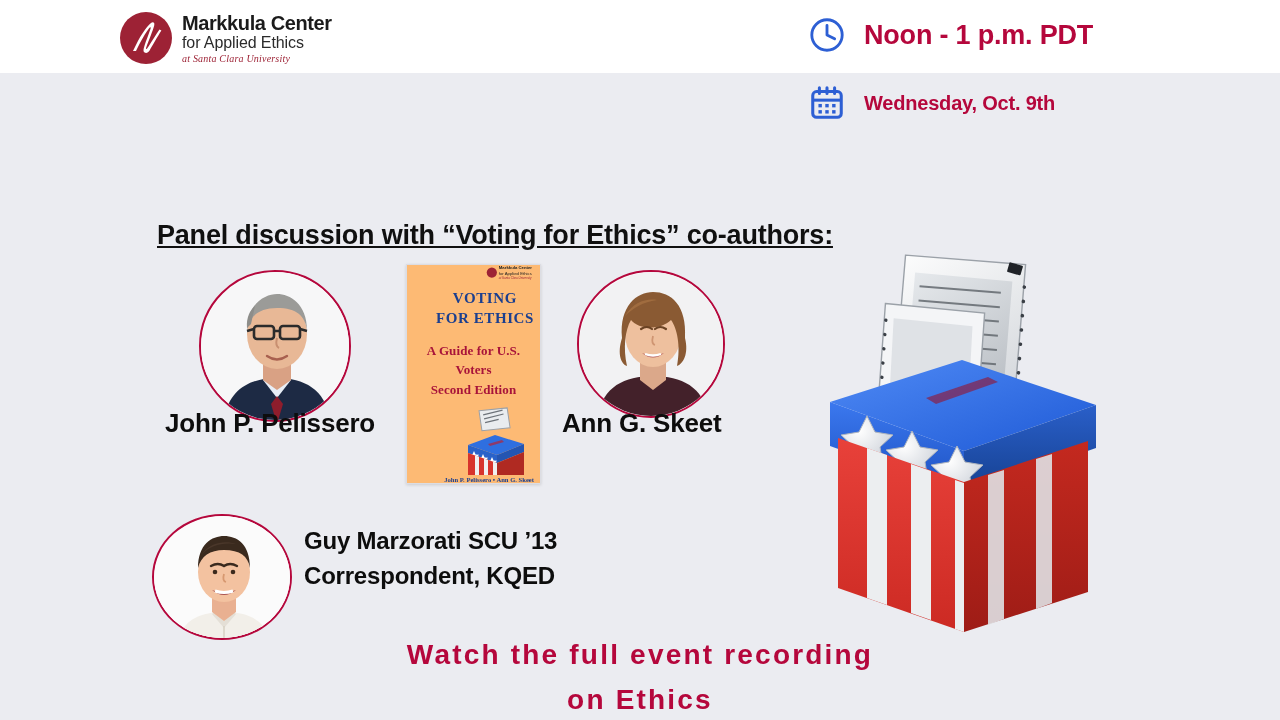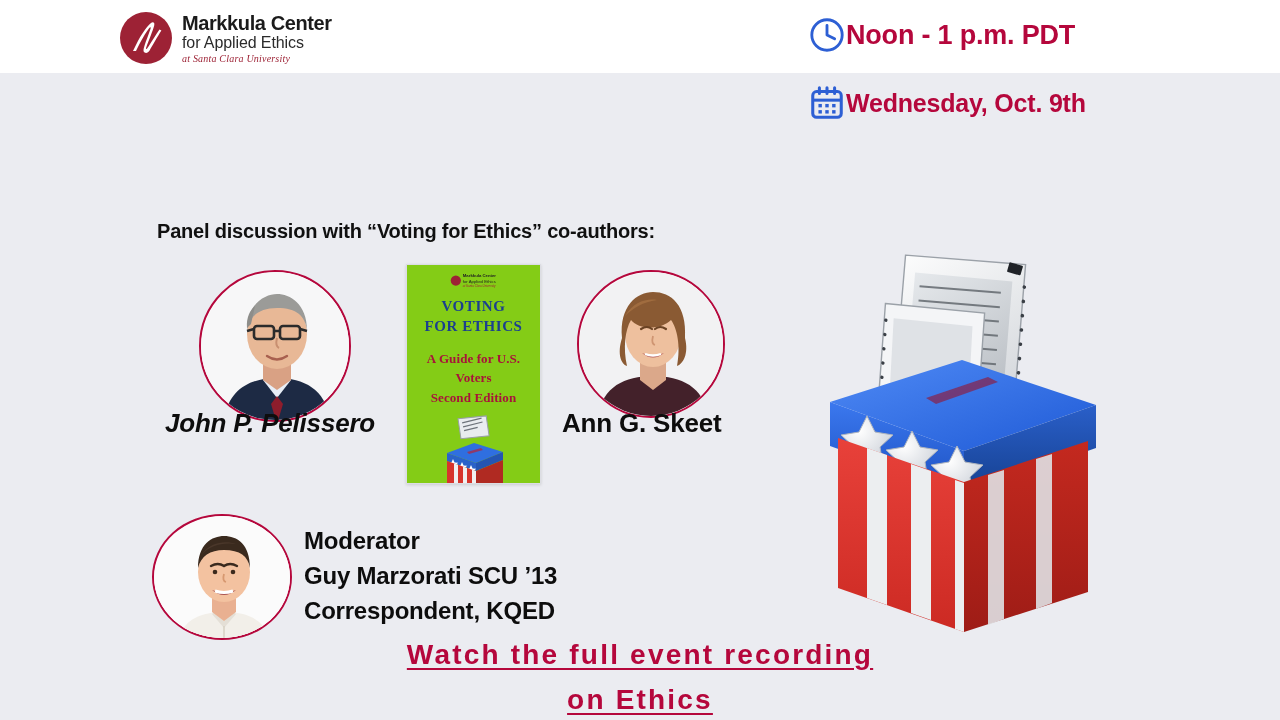--- a/index.html
+++ b/index.html
@@ -35,69 +35,69 @@
     letter-spacing:-0.1px; white-space:nowrap;
   }
   .logo-l3 {
     font-family:"Liberation Serif", serif;
     font-size:10px; font-style:italic; color:#9d2235;
     margin-top:3px; letter-spacing:0.2px; white-space:nowrap;
   }
 
   
   .meta-row {
-    position:absolute; display:flex; align-items:center; 
+    position:absolute; display:flex; align-items:center; gap:18px;
   }
   .meta-time { left:808px; top:16px; }
   .meta-date { left:808px; top:84px; }
   .meta-icon { width:38px; height:38px; flex:none; }
   .meta-text {
     font-size:27px; font-weight:bold; color:#b5073c;
     white-space:nowrap; letter-spacing:-0.2px;
   }
-  .meta-date .meta-text { font-size:25px; }
+  .meta-date .meta-text { font-size:20px; }
 
   
   .headline {
     position:absolute; left:157px; top:79px;
     font-size:40px; font-weight:bold; color:#3a68dd;
     letter-spacing:4.5px; line-height:1.28;
     font-stretch:condensed;
   }
   .headline div { white-space:nowrap; }
 
   .subhead {
     position:absolute; left:157px; top:220px;
-    font-size:20px; font-weight:bold; color:#101010;
-    letter-spacing:-0.2px; white-space:nowrap;
+    font-size:27px; font-weight:bold; color:#101010;
+    letter-spacing:-0.2px; white-space:nowrap;text-decoration:underline;
   }
 
   
   .portrait {
     border-radius:50%; border:2px solid #b5073c;
     background:#fbfbfc; overflow:hidden; position:relative;
   }
   .p1 { position:absolute; left:199px; top:270px; width:152px; height:152px; }
   .p2 { position:absolute; left:577px; top:270px; width:148px; height:148px; }
   .p3 { position:absolute; left:152px; top:514px; width:140px; height:126px; }
 
   .name {
     position:absolute; font-size:26px; font-weight:bold;
     color:#0d0d0d; white-space:nowrap; letter-spacing:-0.2px;
   }
-  .name1 { left:165px; top:408px;font-style:italic; }
+  .name1 { left:165px; top:408px; }
   .name2 { left:562px; top:408px; }
 
   
   .book {
     position:absolute; left:406px; top:264px; width:135px; height:220px;
-    background:#84cc16; border:1px solid #dcdde3;
+    background:#fdba74; border:1px solid #dcdde3;
     box-shadow:0 1px 3px rgba(0,0,0,.14);
-    display:flex; flex-direction:column; align-items:center;
-    padding:8px 6px 6px; overflow:hidden;
+    display:flex; flex-direction:column; align-items:flex-end;
+    padding:0 6px 6px; overflow:hidden;
   }
   .bk-logo { display:flex; align-items:center; gap:2px; transform:scale(.93); }
   .bk-logo-mark { width:11px; height:11px; border-radius:50%; background:#9d2235; flex:none; }
   .bk-logo-txt { font-size:4.6px; font-weight:bold; color:#222; line-height:1.25; text-align:left; }
   .bk-logo-txt i { display:block; font-size:3.2px; color:#9d2235; font-weight:normal; }
   .bk-title {
     font-family:"Liberation Serif", serif; font-weight:bold;
     color:#1b3f8f; font-size:15px; letter-spacing:0.6px;
     text-align:center; line-height:1.28; margin-top:9px;
   }
@@ -121,21 +121,21 @@
     line-height:1.45; letter-spacing:-0.2px;
   }
   .moderator-block div { white-space:nowrap; }
 
   
   .cta {
     position:absolute; left:330px; top:633px; width:620px;
     text-align:center; color:#b5073c; font-size:28px; font-weight:bold;
     letter-spacing:2.2px; line-height:1.6; cursor:pointer;
   }
-  .cta span { text-decoration:underline; text-underline-offset:4px; }
+  .cta span { text-underline-offset:4px; }
 
   
   .ballot { position:absolute; left:812px; top:232px; width:300px; height:410px; }
 </style>
 </head>
 <body>
 
 <div class="header-band"></div>
 
 <div class="logo-wrap">
@@ -329,21 +329,20 @@
       <circle cx="79" cy="56" r="2.3" fill="#3b2a1d"></circle>
       <path d="M70 58 q-2 7 2 8" stroke="#d79870" stroke-width="1.8" fill="none"></path>
 
       <path d="M58 74 q12 10 24 0 q-12 5 -24 0 z" fill="#a85252"></path>
       <path d="M61 75 q9 3 18 0" stroke="#ffffff" stroke-width="3" fill="none"></path>
     </g>
   </svg>
 </div>
 
 <div class="moderator-block">
-  <div>Moderator</div>
   <div>Guy Marzorati SCU ’13</div>
   <div>Correspondent, KQED</div>
 </div>
 
 <div class="cta">
   <div><span>Watch the full event recording</span></div>
   <div><span>on Ethics</span></div>
 </div>
 
 <div class="ballot">

